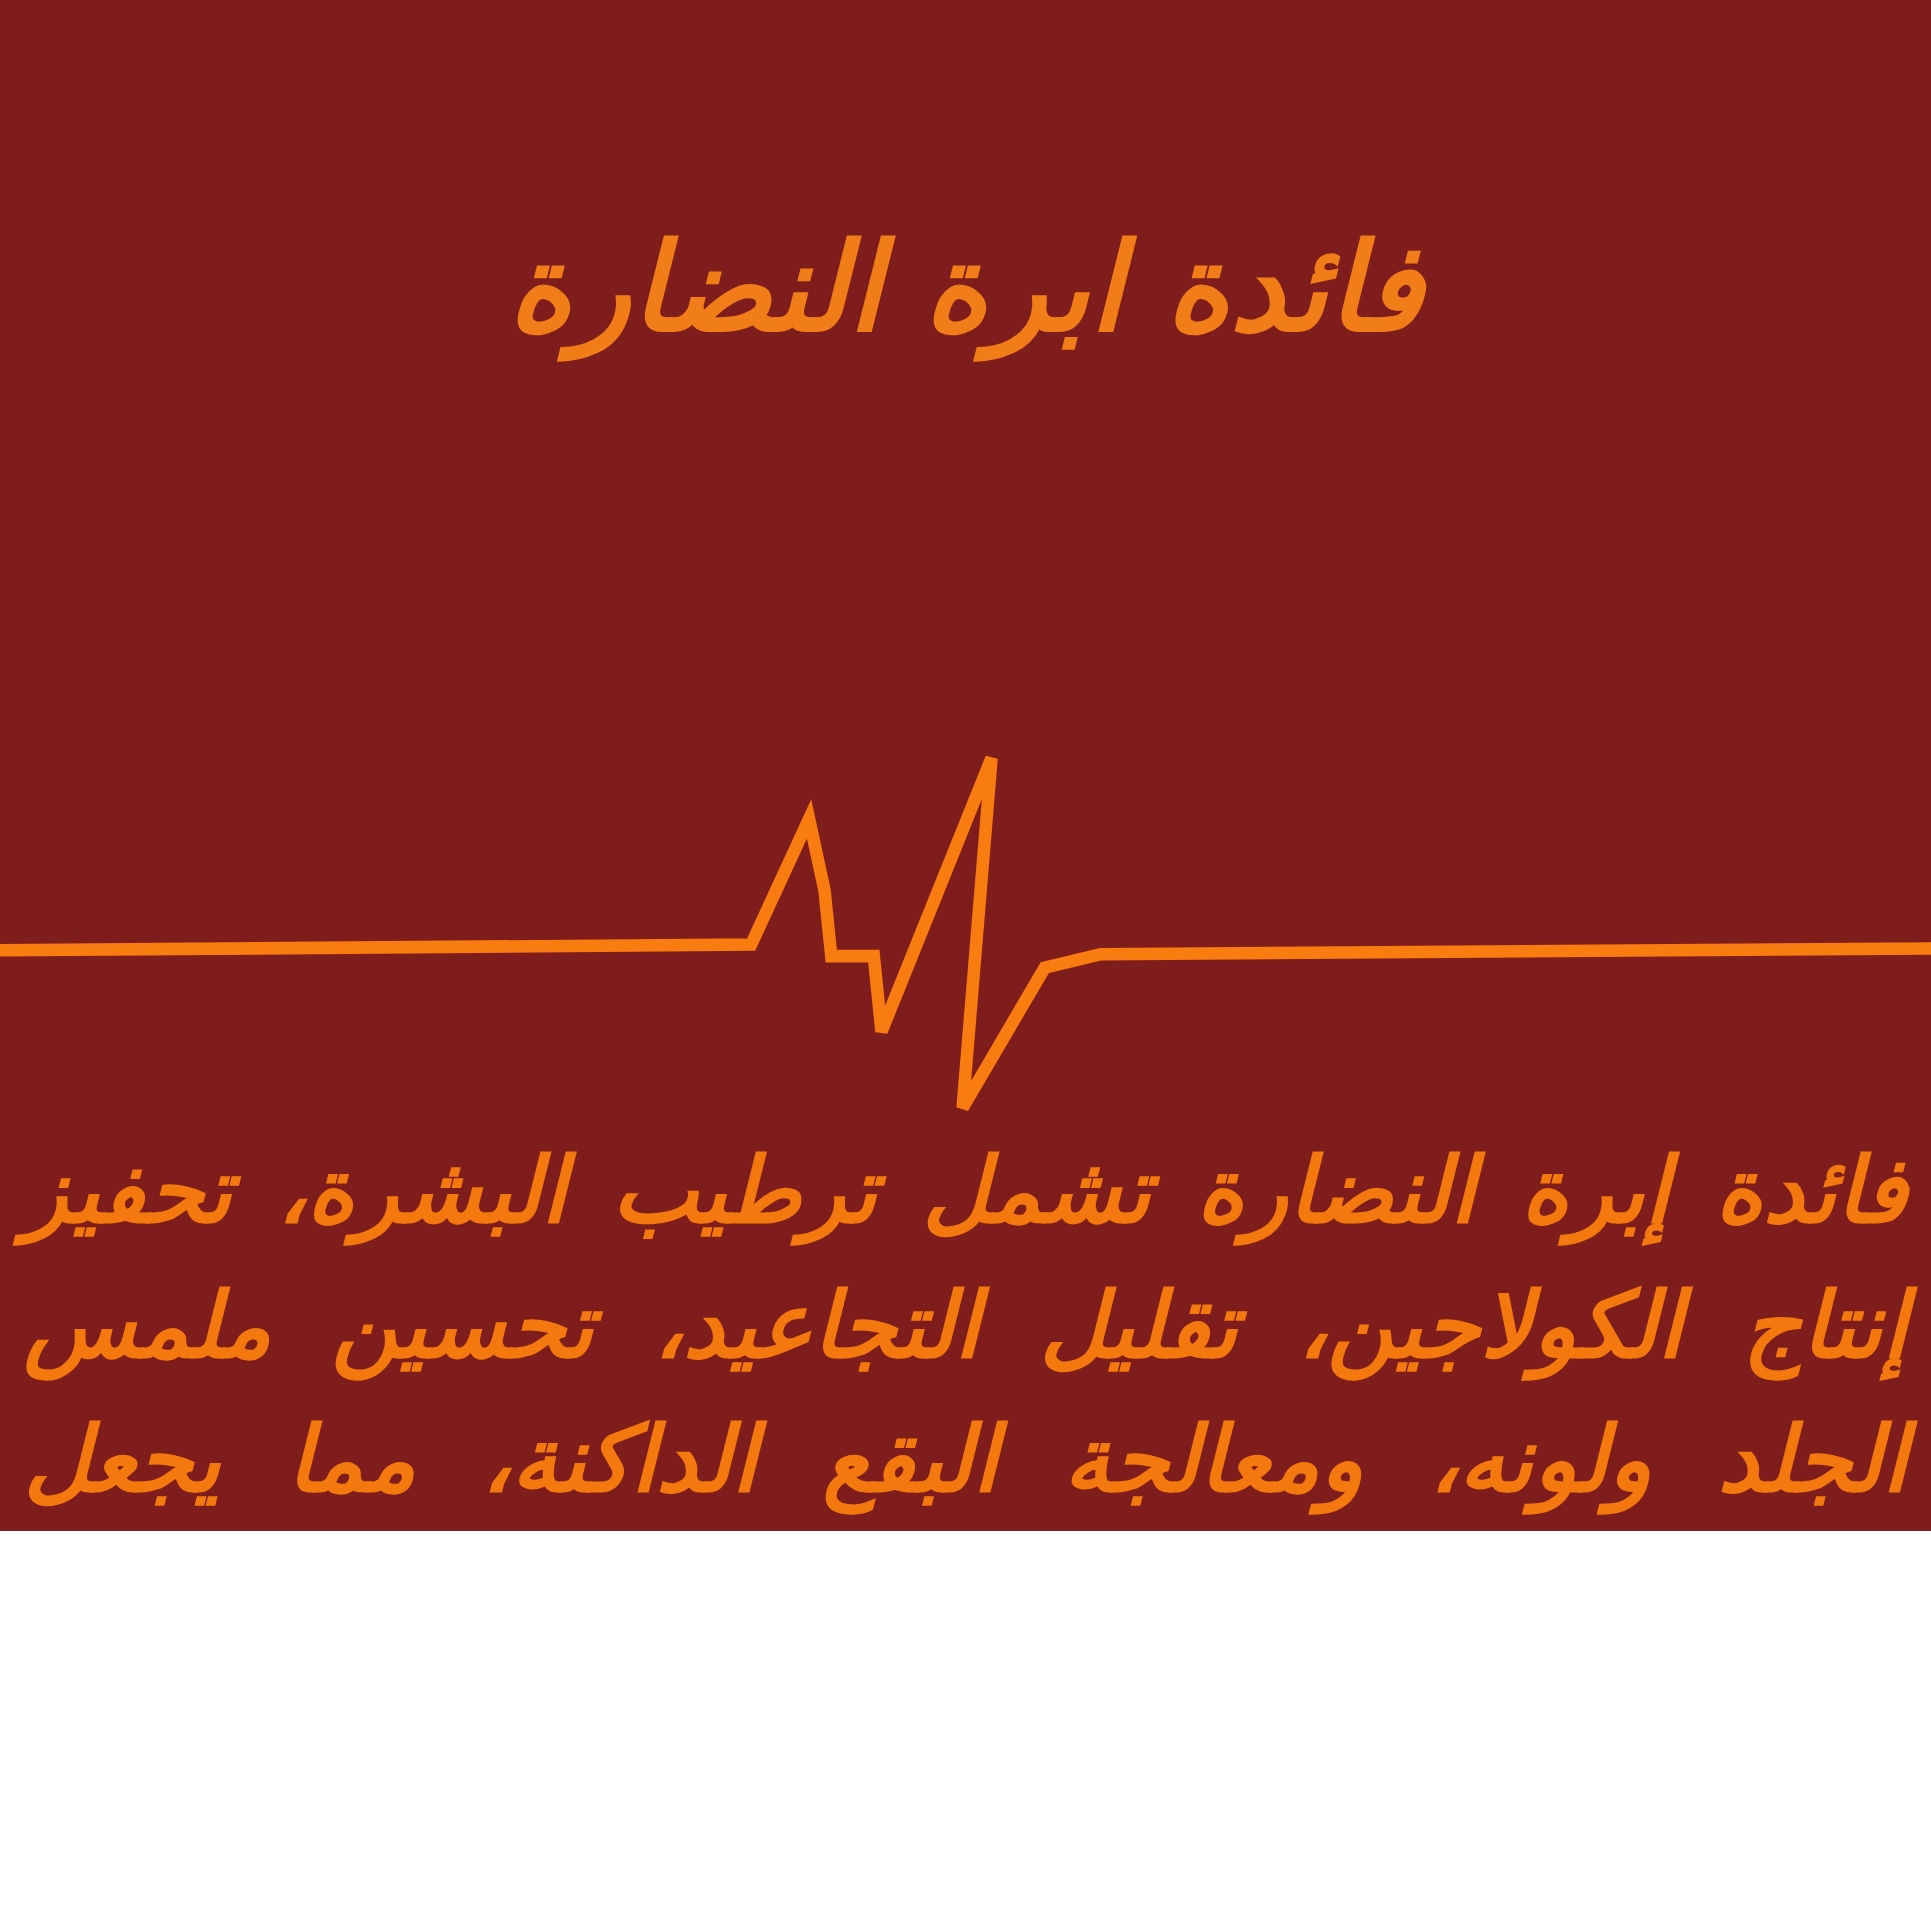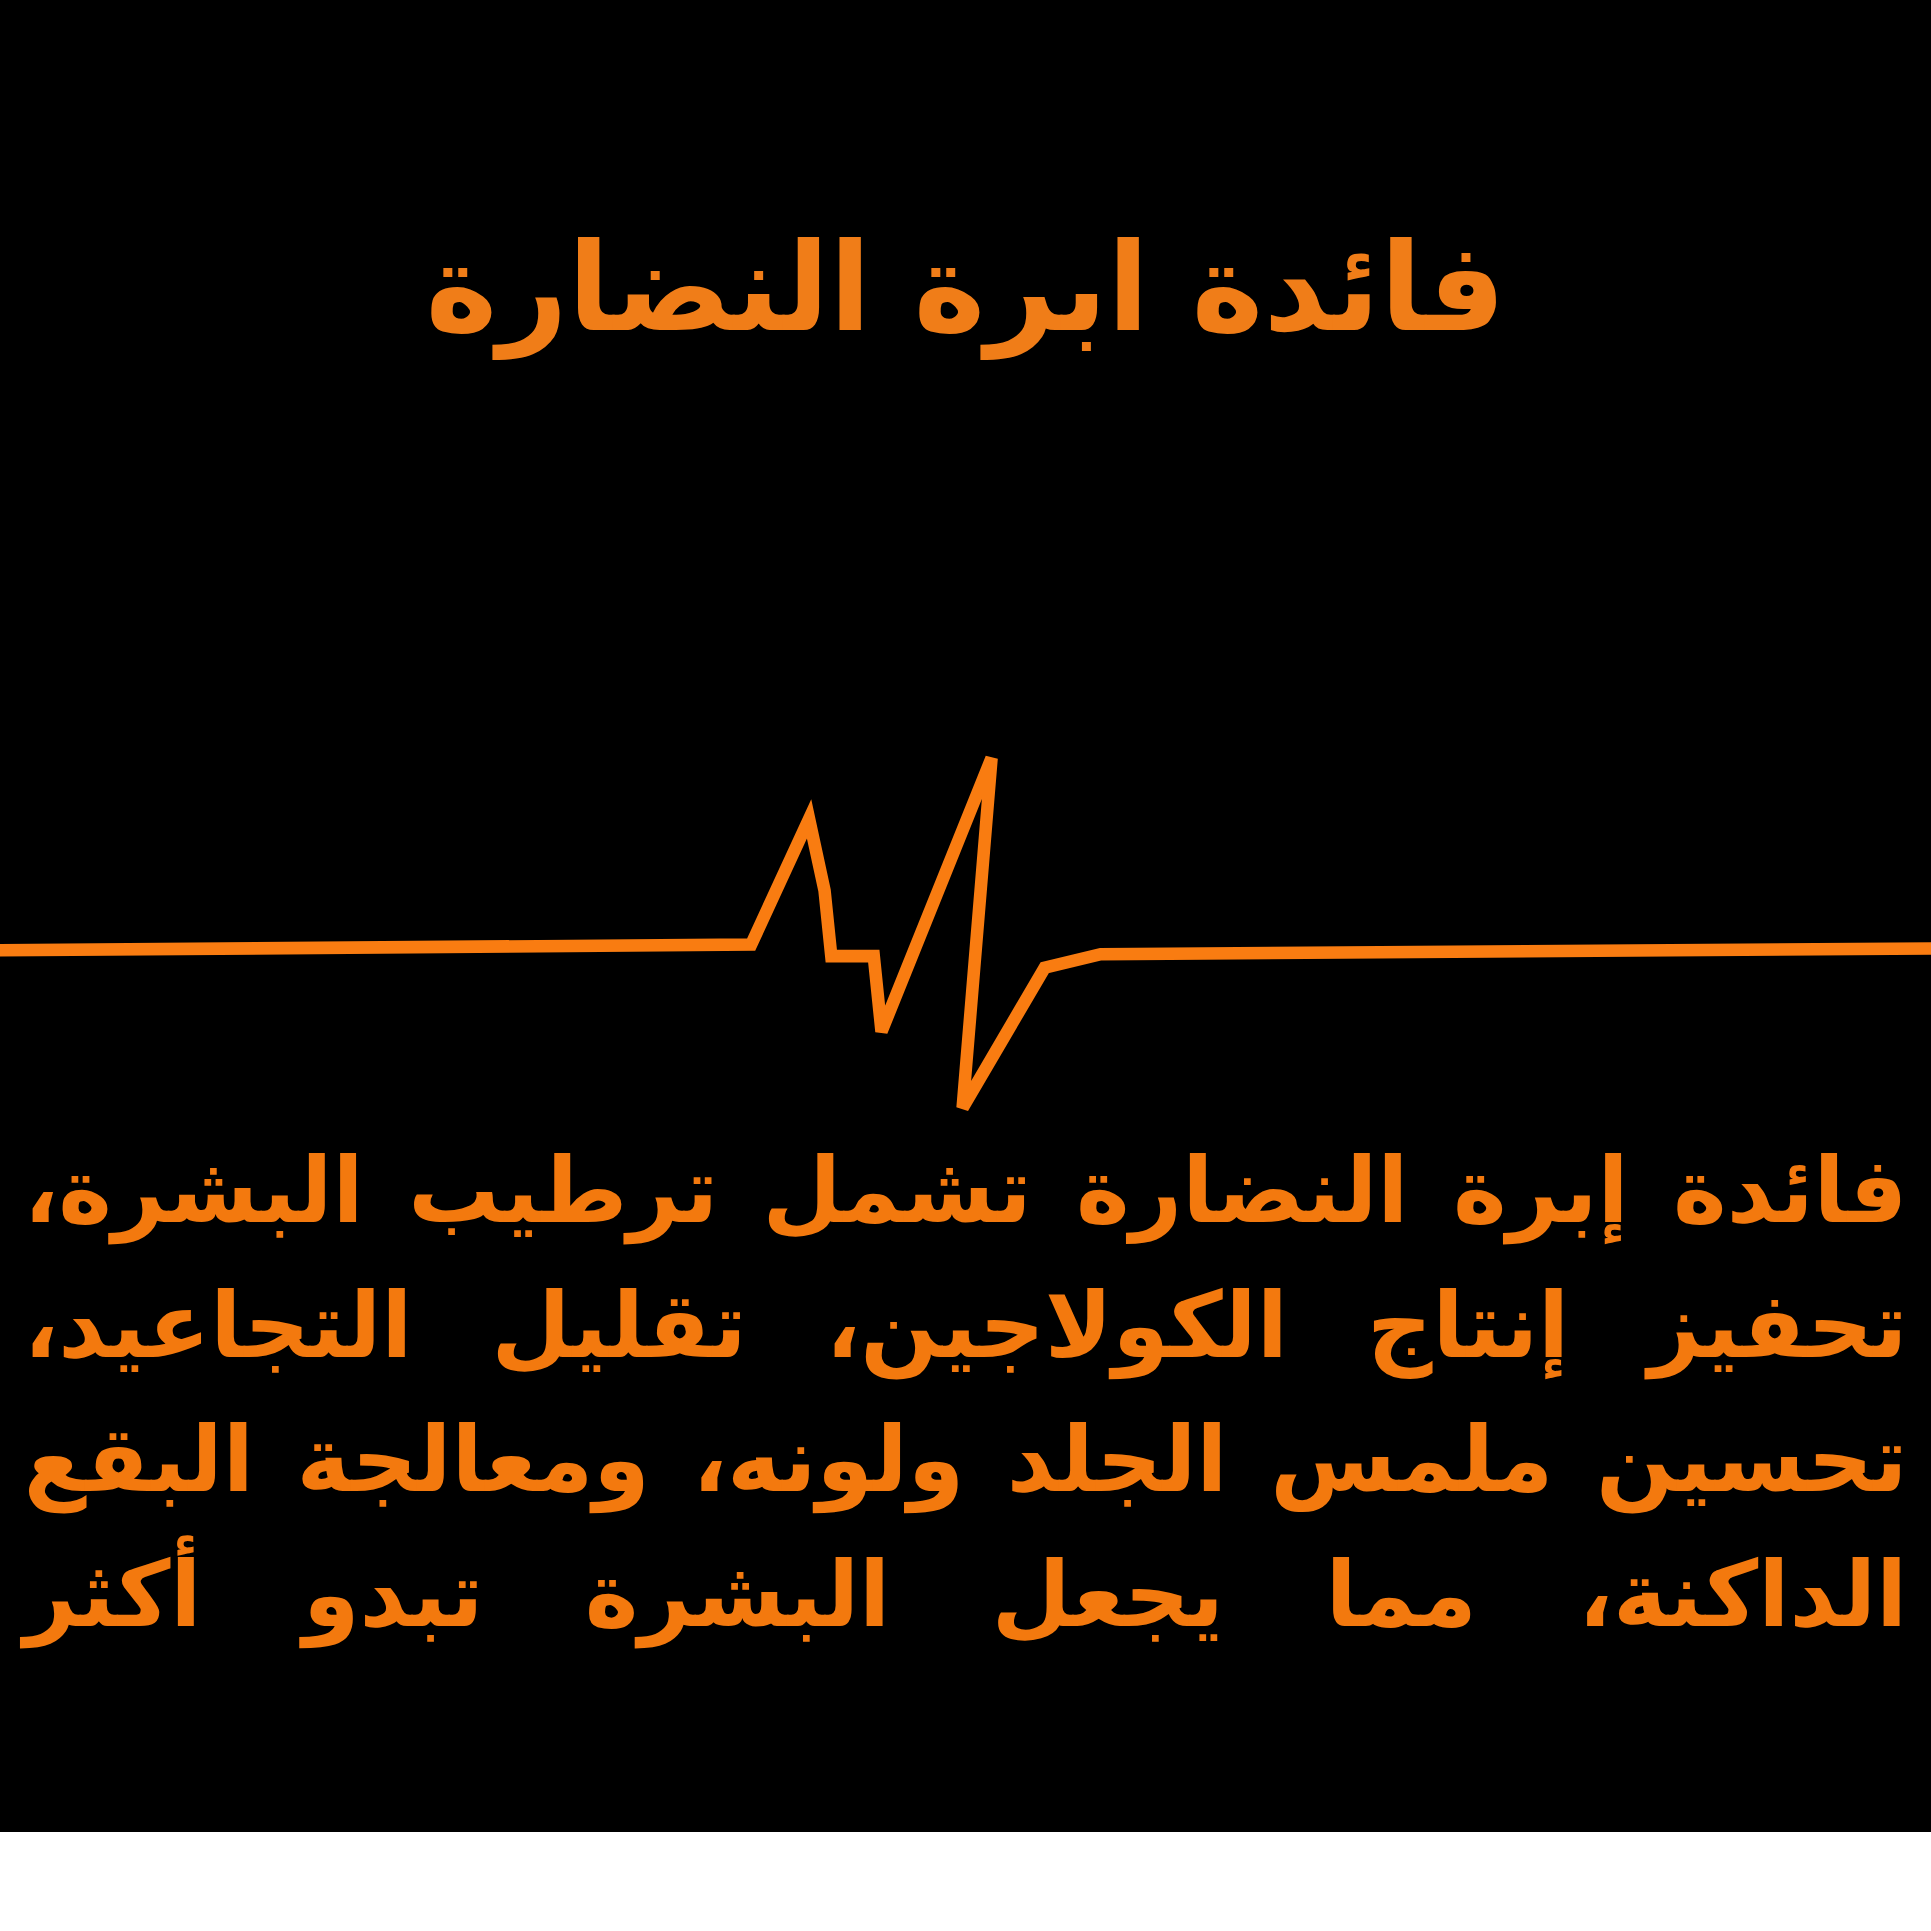--- a/index.html
+++ b/index.html
@@ -7,24 +7,25 @@
     margin: 0;
     padding: 0;
     background: #ffffff;
   }
   body {
     font-family: "DejaVu Sans", "Liberation Sans", sans-serif;
   }
   .poster {
     position: relative;
     width: 1931px;
-    height: 1832px;
-    background: #000000;
+    height: 1531px;
+    background: #7f1d1d;
     overflow: hidden;
     box-sizing: border-box;
+    font-style: italic;
   }
 
   
   .title-zone {
     position: absolute;
     top: 0;
     left: 0;
     width: 1931px;
     height: 502px;
     display: flex;

